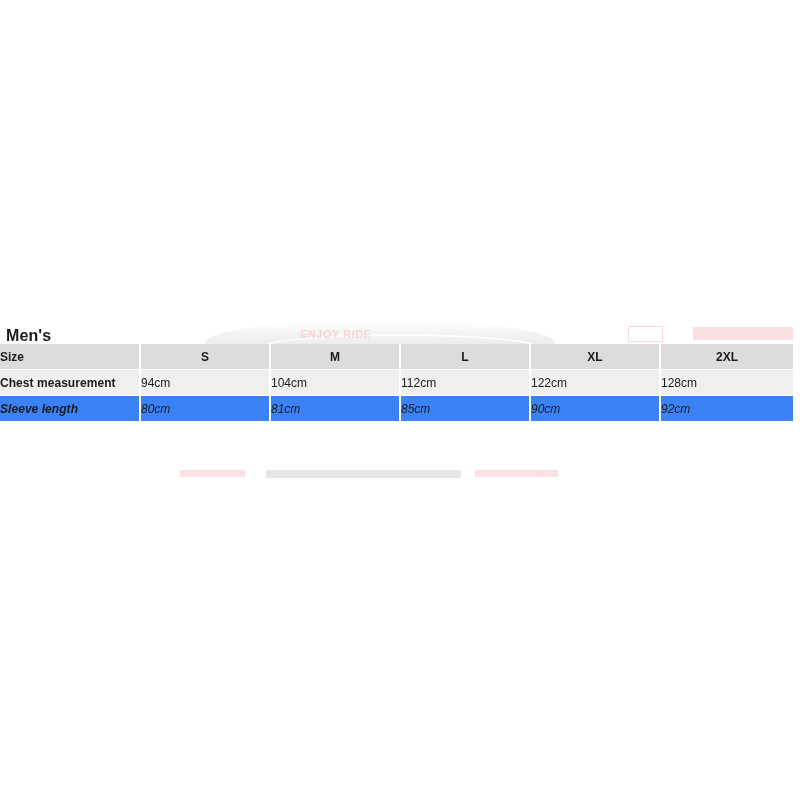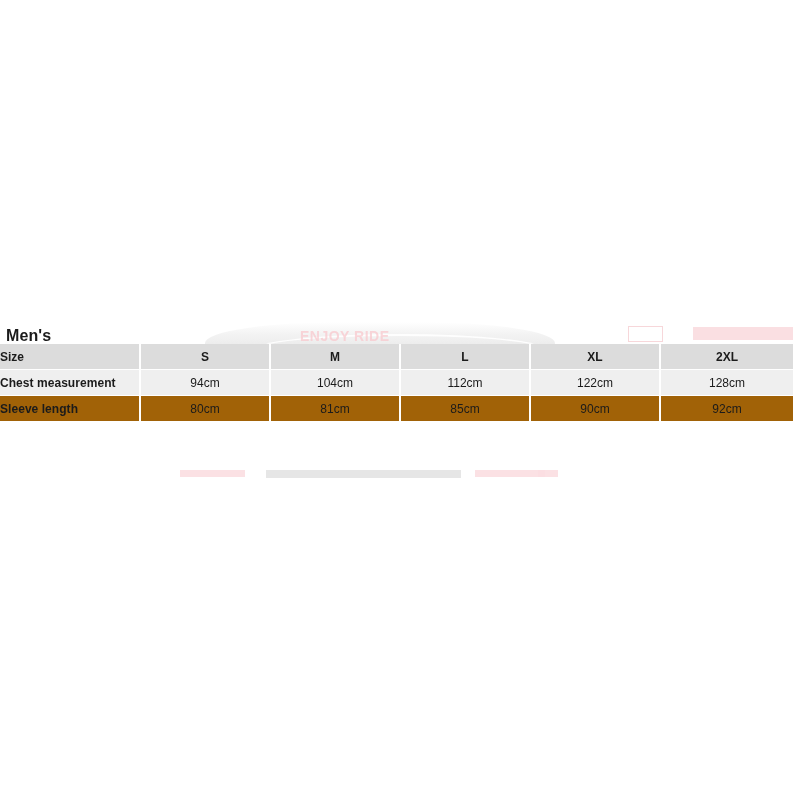--- a/index.html
+++ b/index.html
@@ -40,21 +40,21 @@
     width: 290px;
     height: 14px;
     border-top: 2px solid #ffffff;
     border-radius: 50% 50% 0 0 / 100% 100% 0 0;
     opacity: 0.95;
   }
   .bg-watermark {
     position: absolute;
     left: 300px;
     top: 328px;
-    font-size: 14px;
+    font-size: 11px;
     font-weight: bold;
     letter-spacing: 0.5px;
     color: #f9c9ce;
     opacity: 0.75;
     white-space: nowrap;
   }
   .bg-pink-box {
     position: absolute;
     left: 693px;
     top: 327px;
@@ -137,31 +137,31 @@
   }
   table.size-table td:last-child,
   table.size-table th:last-child {
     border-right: none;
   }
   col.c-label { width: 140px; }
   col.c-val   { width: 130px; }
   col.c-val-last { width: 133px; }
 
   
-  tr.row-dark  td { background: #a16207; }
+  tr.row-dark  td { background: #3b82f6; font-style: italic; }
   tr.row-light td { background: #efefef; }
 
   td.label-cell {
     text-align: left;
     padding-left: 8px;
     font-weight: bold;
     letter-spacing: 0.05px;
   }
   td.value-cell {
-    text-align: center;
+    text-align: left;
     font-weight: normal;
   }
   th.head-label {
     text-align: left;
     padding-left: 8px;
     font-weight: bold;
     background: #dcdcdc;
   }
   th.head-size {
     text-align: center;

